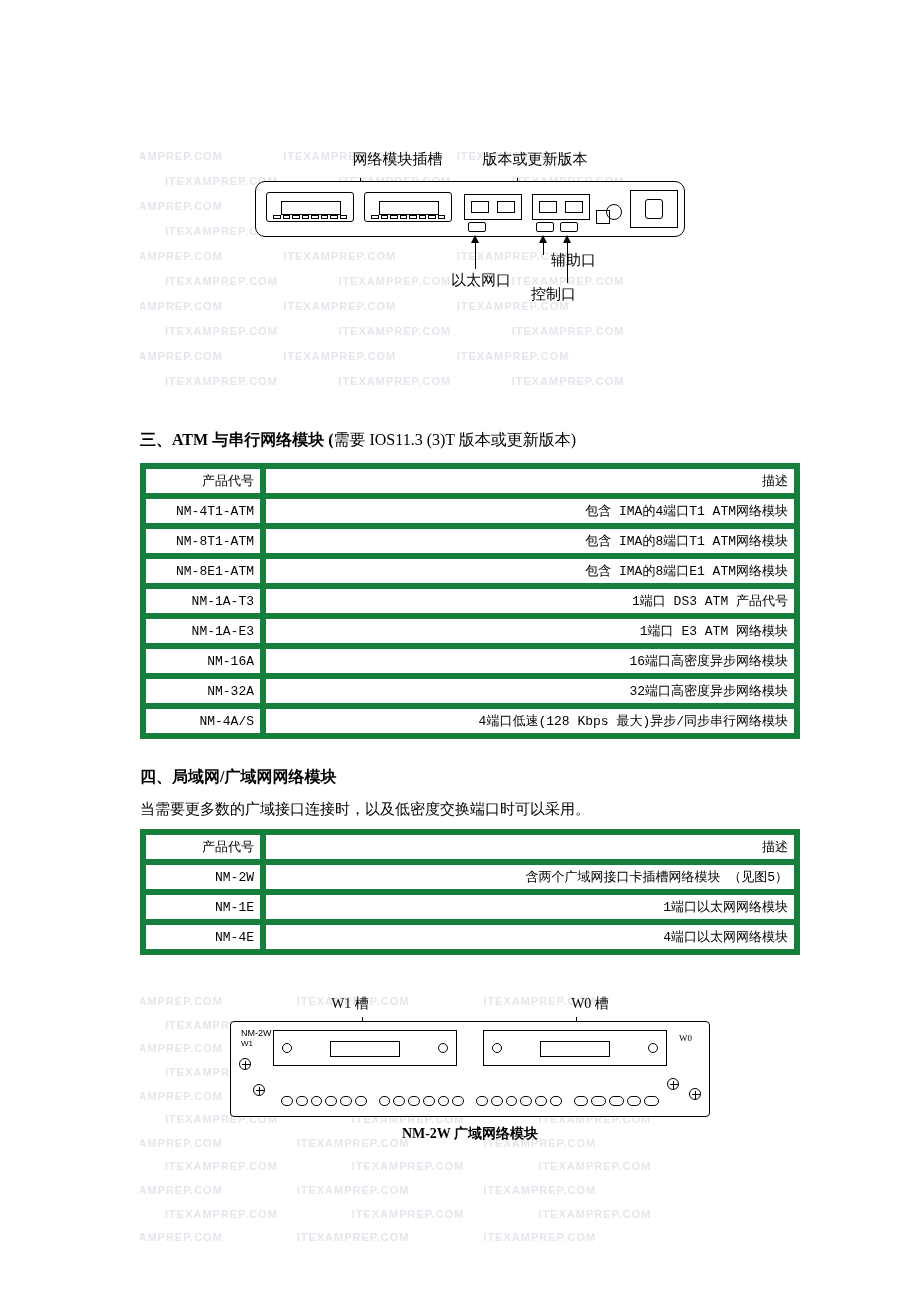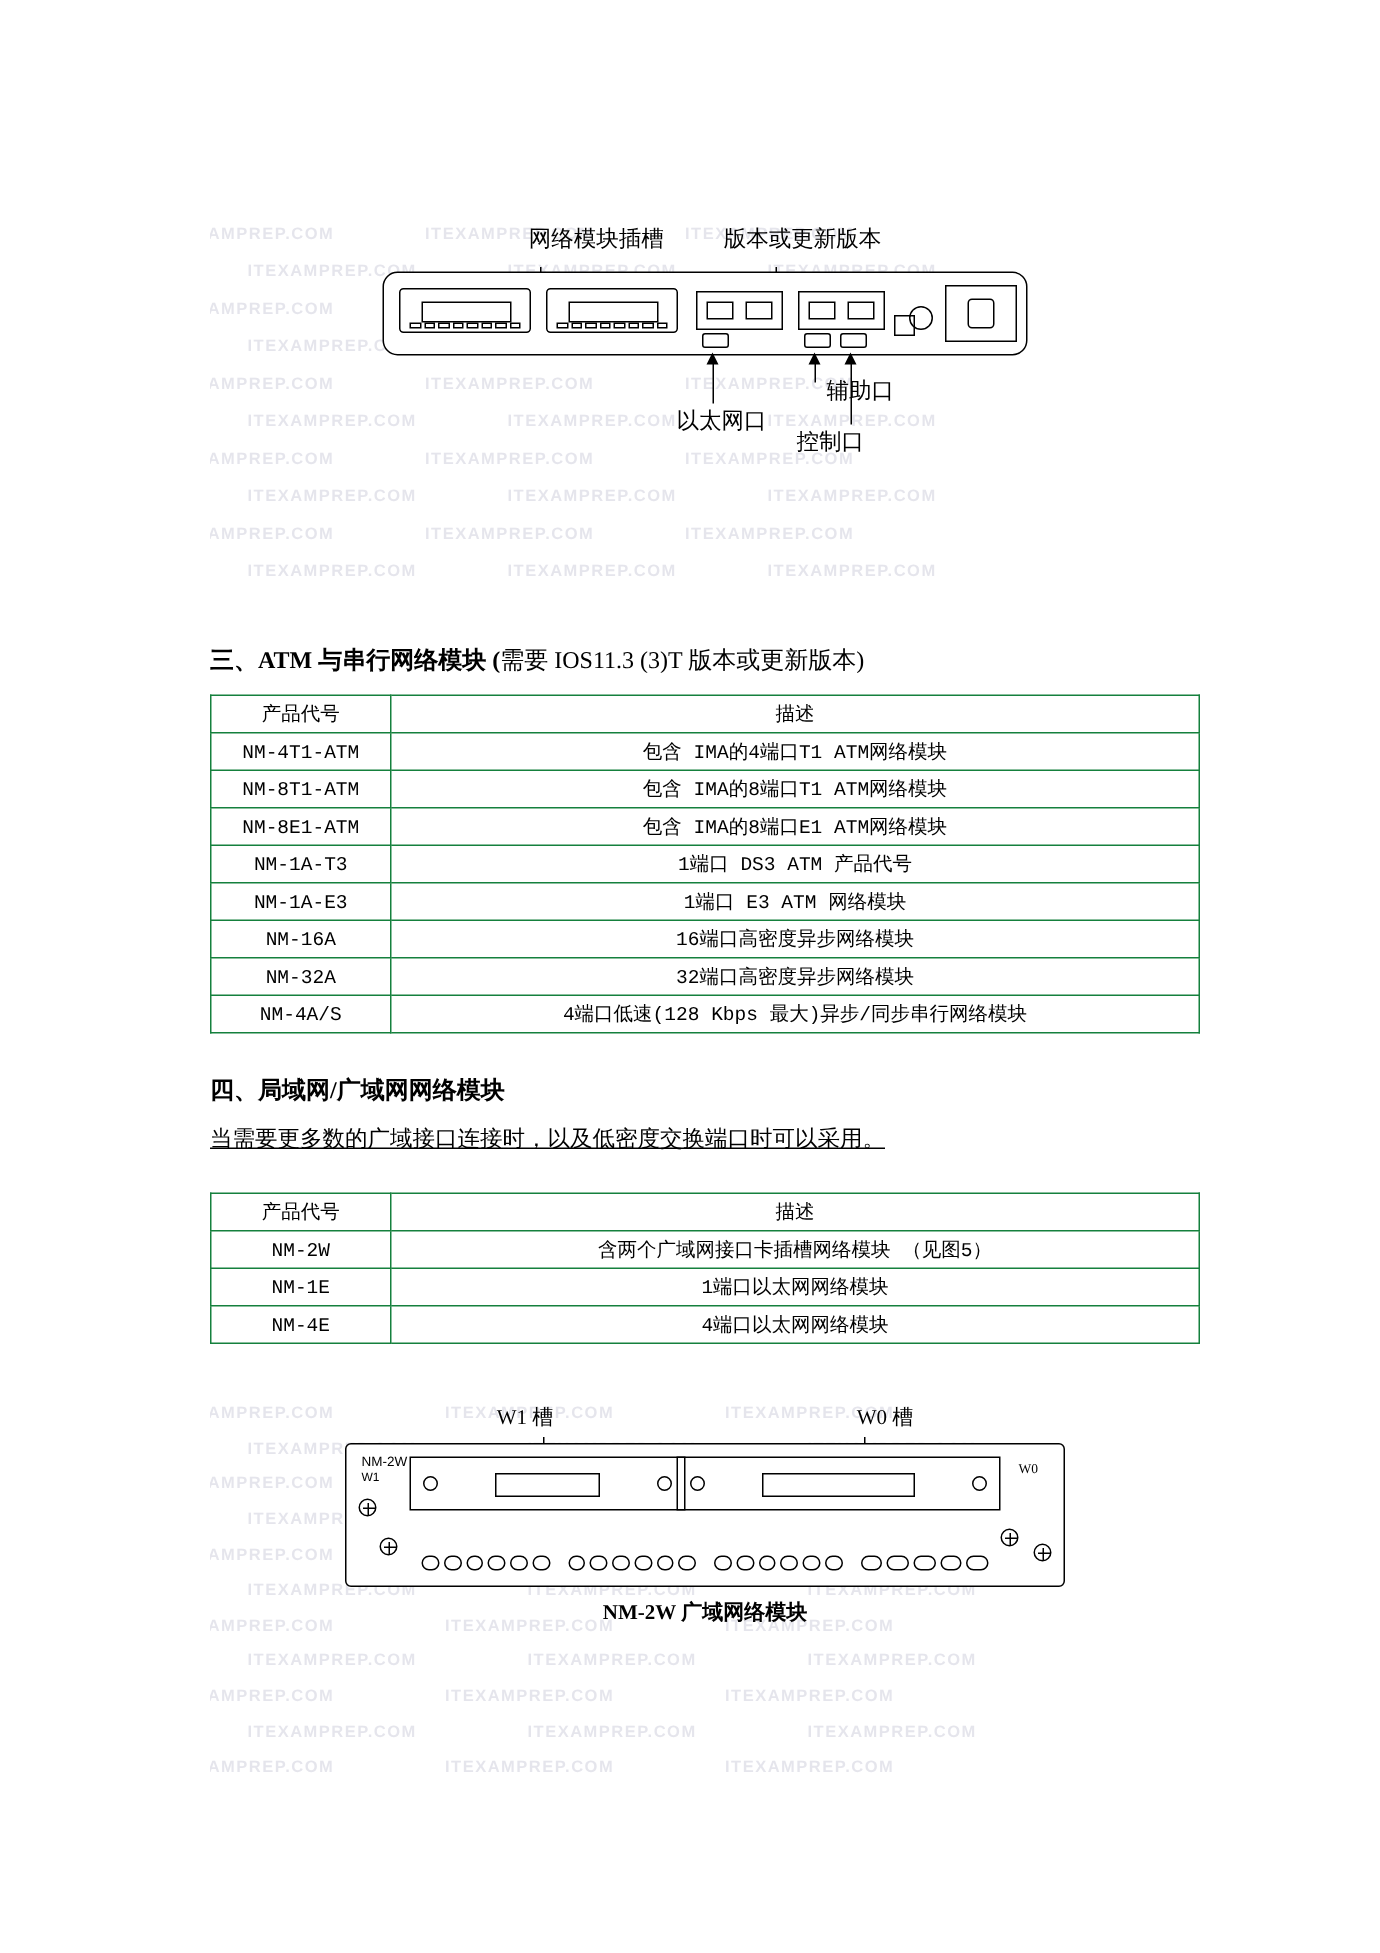--- a/index.html
+++ b/index.html
@@ -66,44 +66,44 @@
   .arrow-down { position:absolute; width:0; height:0; border-left:4px solid transparent; border-right:4px solid transparent; border-top:8px solid #000; }
   .arrow-stem { position:absolute; width:1px; background:#000; }
 
   h2.section {
     font-weight: bold;
     font-size: 16px;
     margin: 28px 0 12px 0;
     font-family: "SimSun", serif;
   }
   h2.section .reg { font-weight: normal; }
-  p.desc { margin: 8px 0 26px 0; font-size: 15px; text-decoration: underline; }
+  p.desc { margin: 8px 0 10px 0; font-size: 15px; }
   table.spec {
     border-collapse: collapse;
     width: 100%;
     font-size: 13px;
   }
   table.spec th, table.spec td {
-    border: 1px solid #15803d;
+    border: 6px solid #15803d;
     padding: 3px 6px;
-    text-align: center;
+    text-align: right;
     vertical-align: middle;
     height: 22px;
   }
   table.spec th { font-weight: normal; }
   table.spec td.code { font-family: "Courier New", monospace; width:120px; }
   table.spec td.desc-cell { font-family: "SimSun","Courier New", monospace; }
 
   .fig2 { position:relative; width:480px; margin:30px auto 0 auto; }
   .fig2-top { display:flex; justify-content:space-around; font-size:14px; margin-bottom:8px; }
   .nm2w-box { width:480px; height:96px; border:1.5px solid #000; border-radius:4px; position:relative; background:#fff; }
   .nm2w-label { position:absolute; left:10px; top:6px; font-size:9px; font-family:Arial; }
   .slot-outline { position:absolute; border:1px solid #000; top:8px; height:36px; }
   .slot-outline.l { left:42px; width:184px; }
-  .slot-outline.r { right:42px; width:216px; }
+  .slot-outline.r { right:42px; width:184px; }
   .slot-outline .mid { position:absolute; left:56px; right:56px; top:10px; height:16px; border:1px solid #000; }
   .slot-outline .circ { position:absolute; width:10px; height:10px; border:1px solid #000; border-radius:50%; top:12px; }
   .slot-outline .circ.l{left:8px;} .slot-outline .circ.r{right:8px;}
   .slot-outline .tag { position:absolute; right:-26px; top:2px; font-size:9px; }
   .vent-row { position:absolute; bottom:8px; left:50px; right:50px; height:12px; display:flex; gap:12px; }
   .vent-group { flex:1; display:flex; gap:3px; }
   .vent-group i { flex:1; height:10px; border:1px solid #000; border-radius:5px; }
   .screw { position:absolute; width:12px; height:12px; border:1px solid #000; border-radius:50%; }
   .screw::before,.screw::after{content:"";position:absolute;background:#000;}
   .screw::before{left:5px;top:2px;width:1px;height:8px;}

